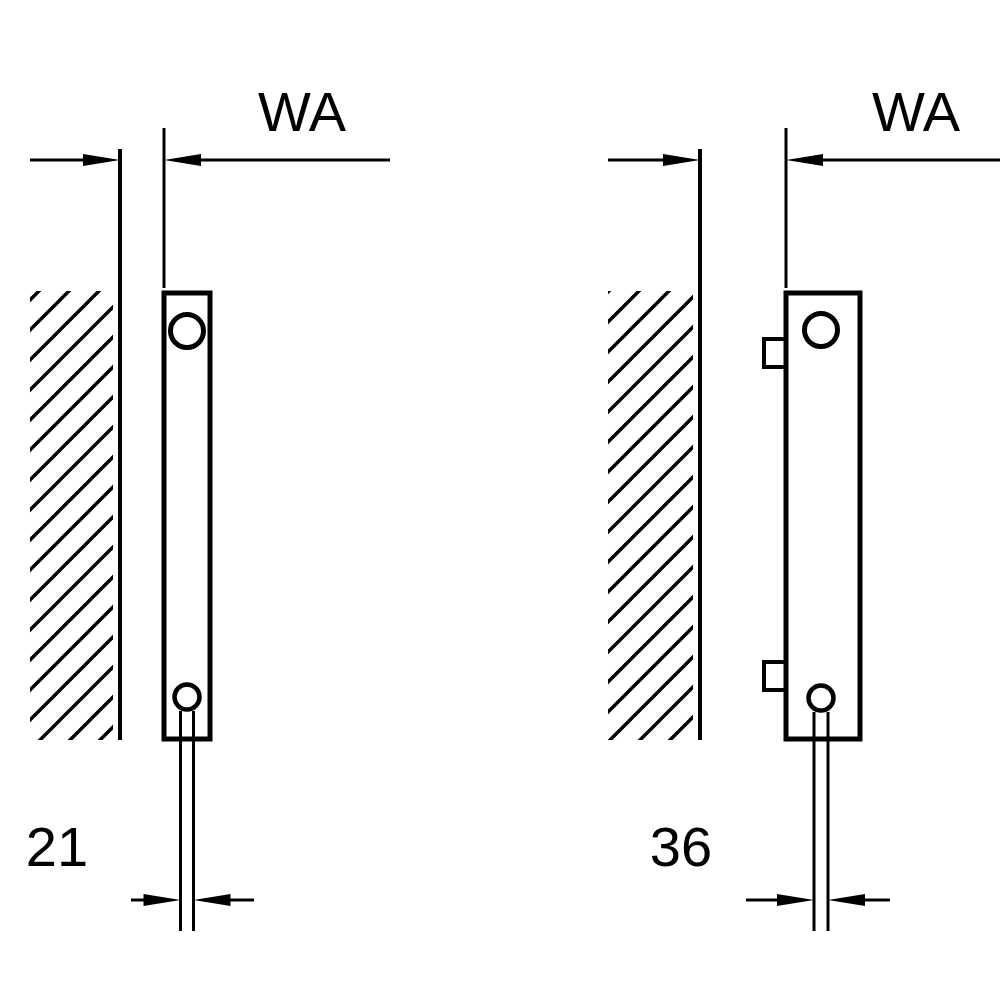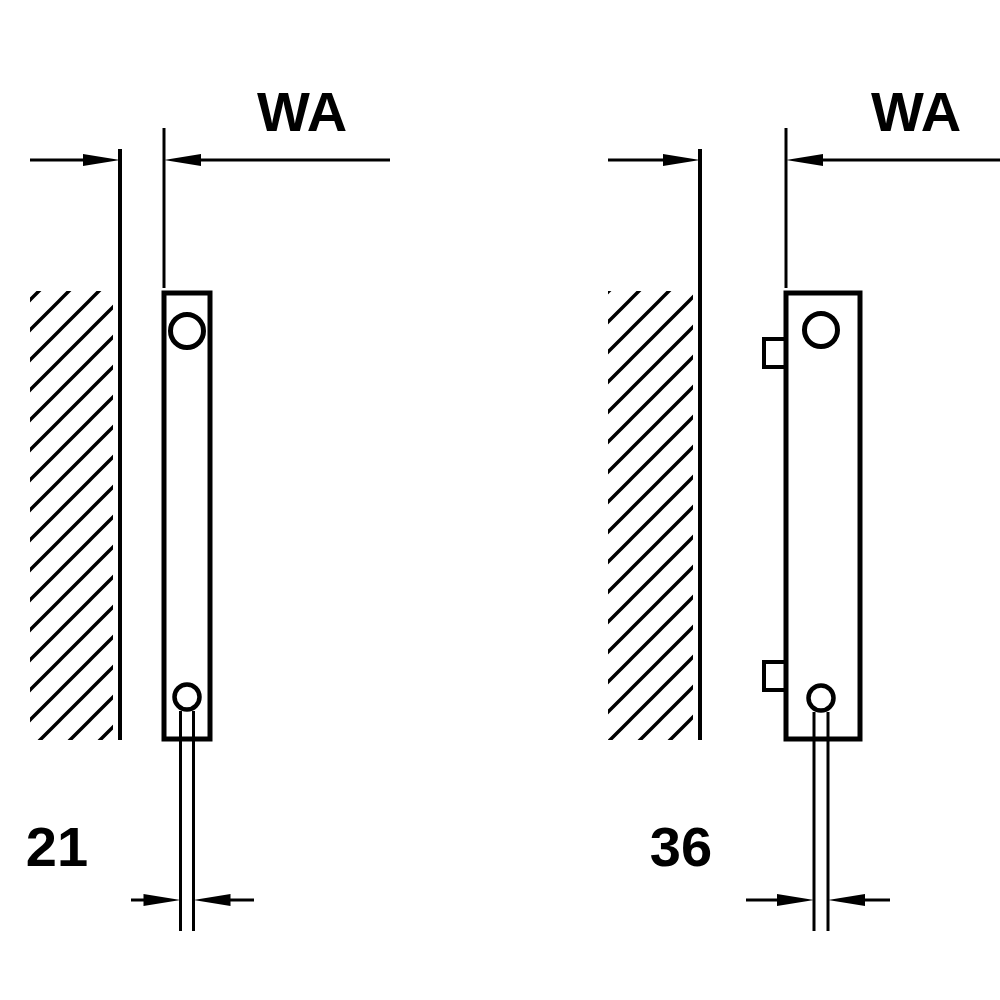--- a/index.html
+++ b/index.html
@@ -8,21 +8,20 @@
     padding: 0;
     background: #ffffff;
     font-family: "Liberation Sans", sans-serif;
   }
   .stage {
     position: relative;
     width: 1000px;
     height: 1000px;
     background: #ffffff;
     overflow: hidden;
-    font-weight: bold;
   }
   svg { display: block; }
   .dim-label {
     font-family: "Liberation Sans", sans-serif;
     font-size: 56px;
     fill: #000000;
   }
 </style>
 </head>
 <body>

